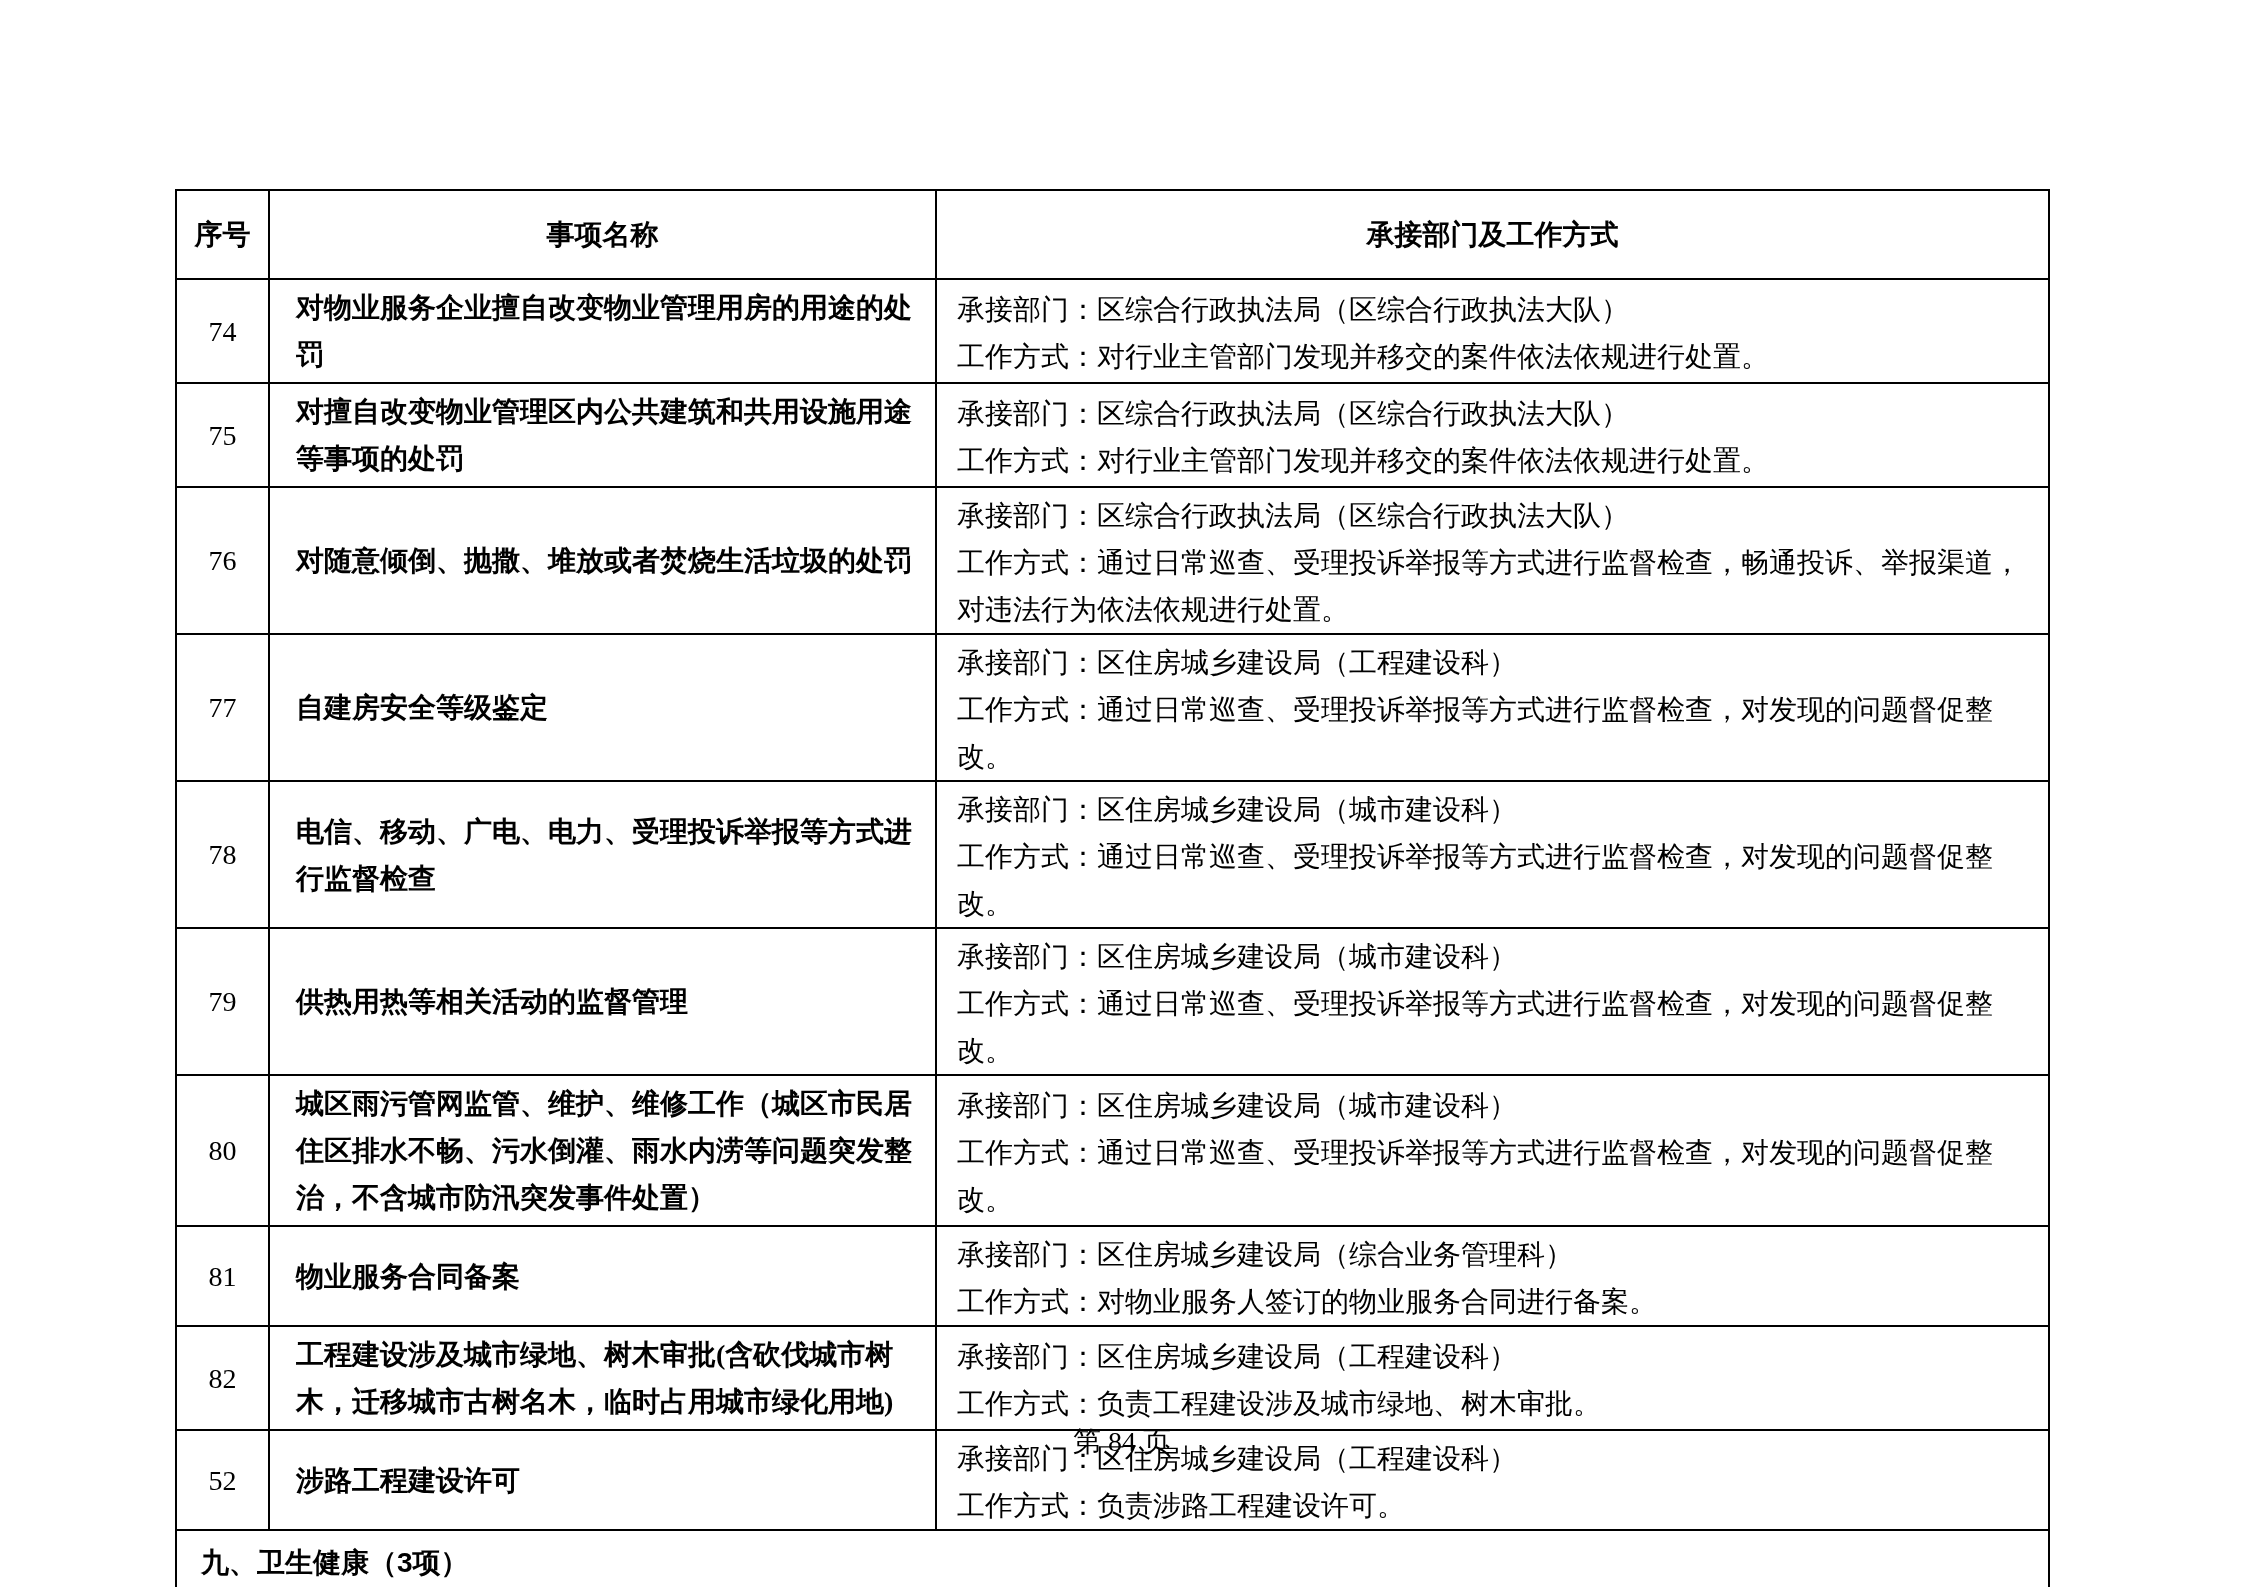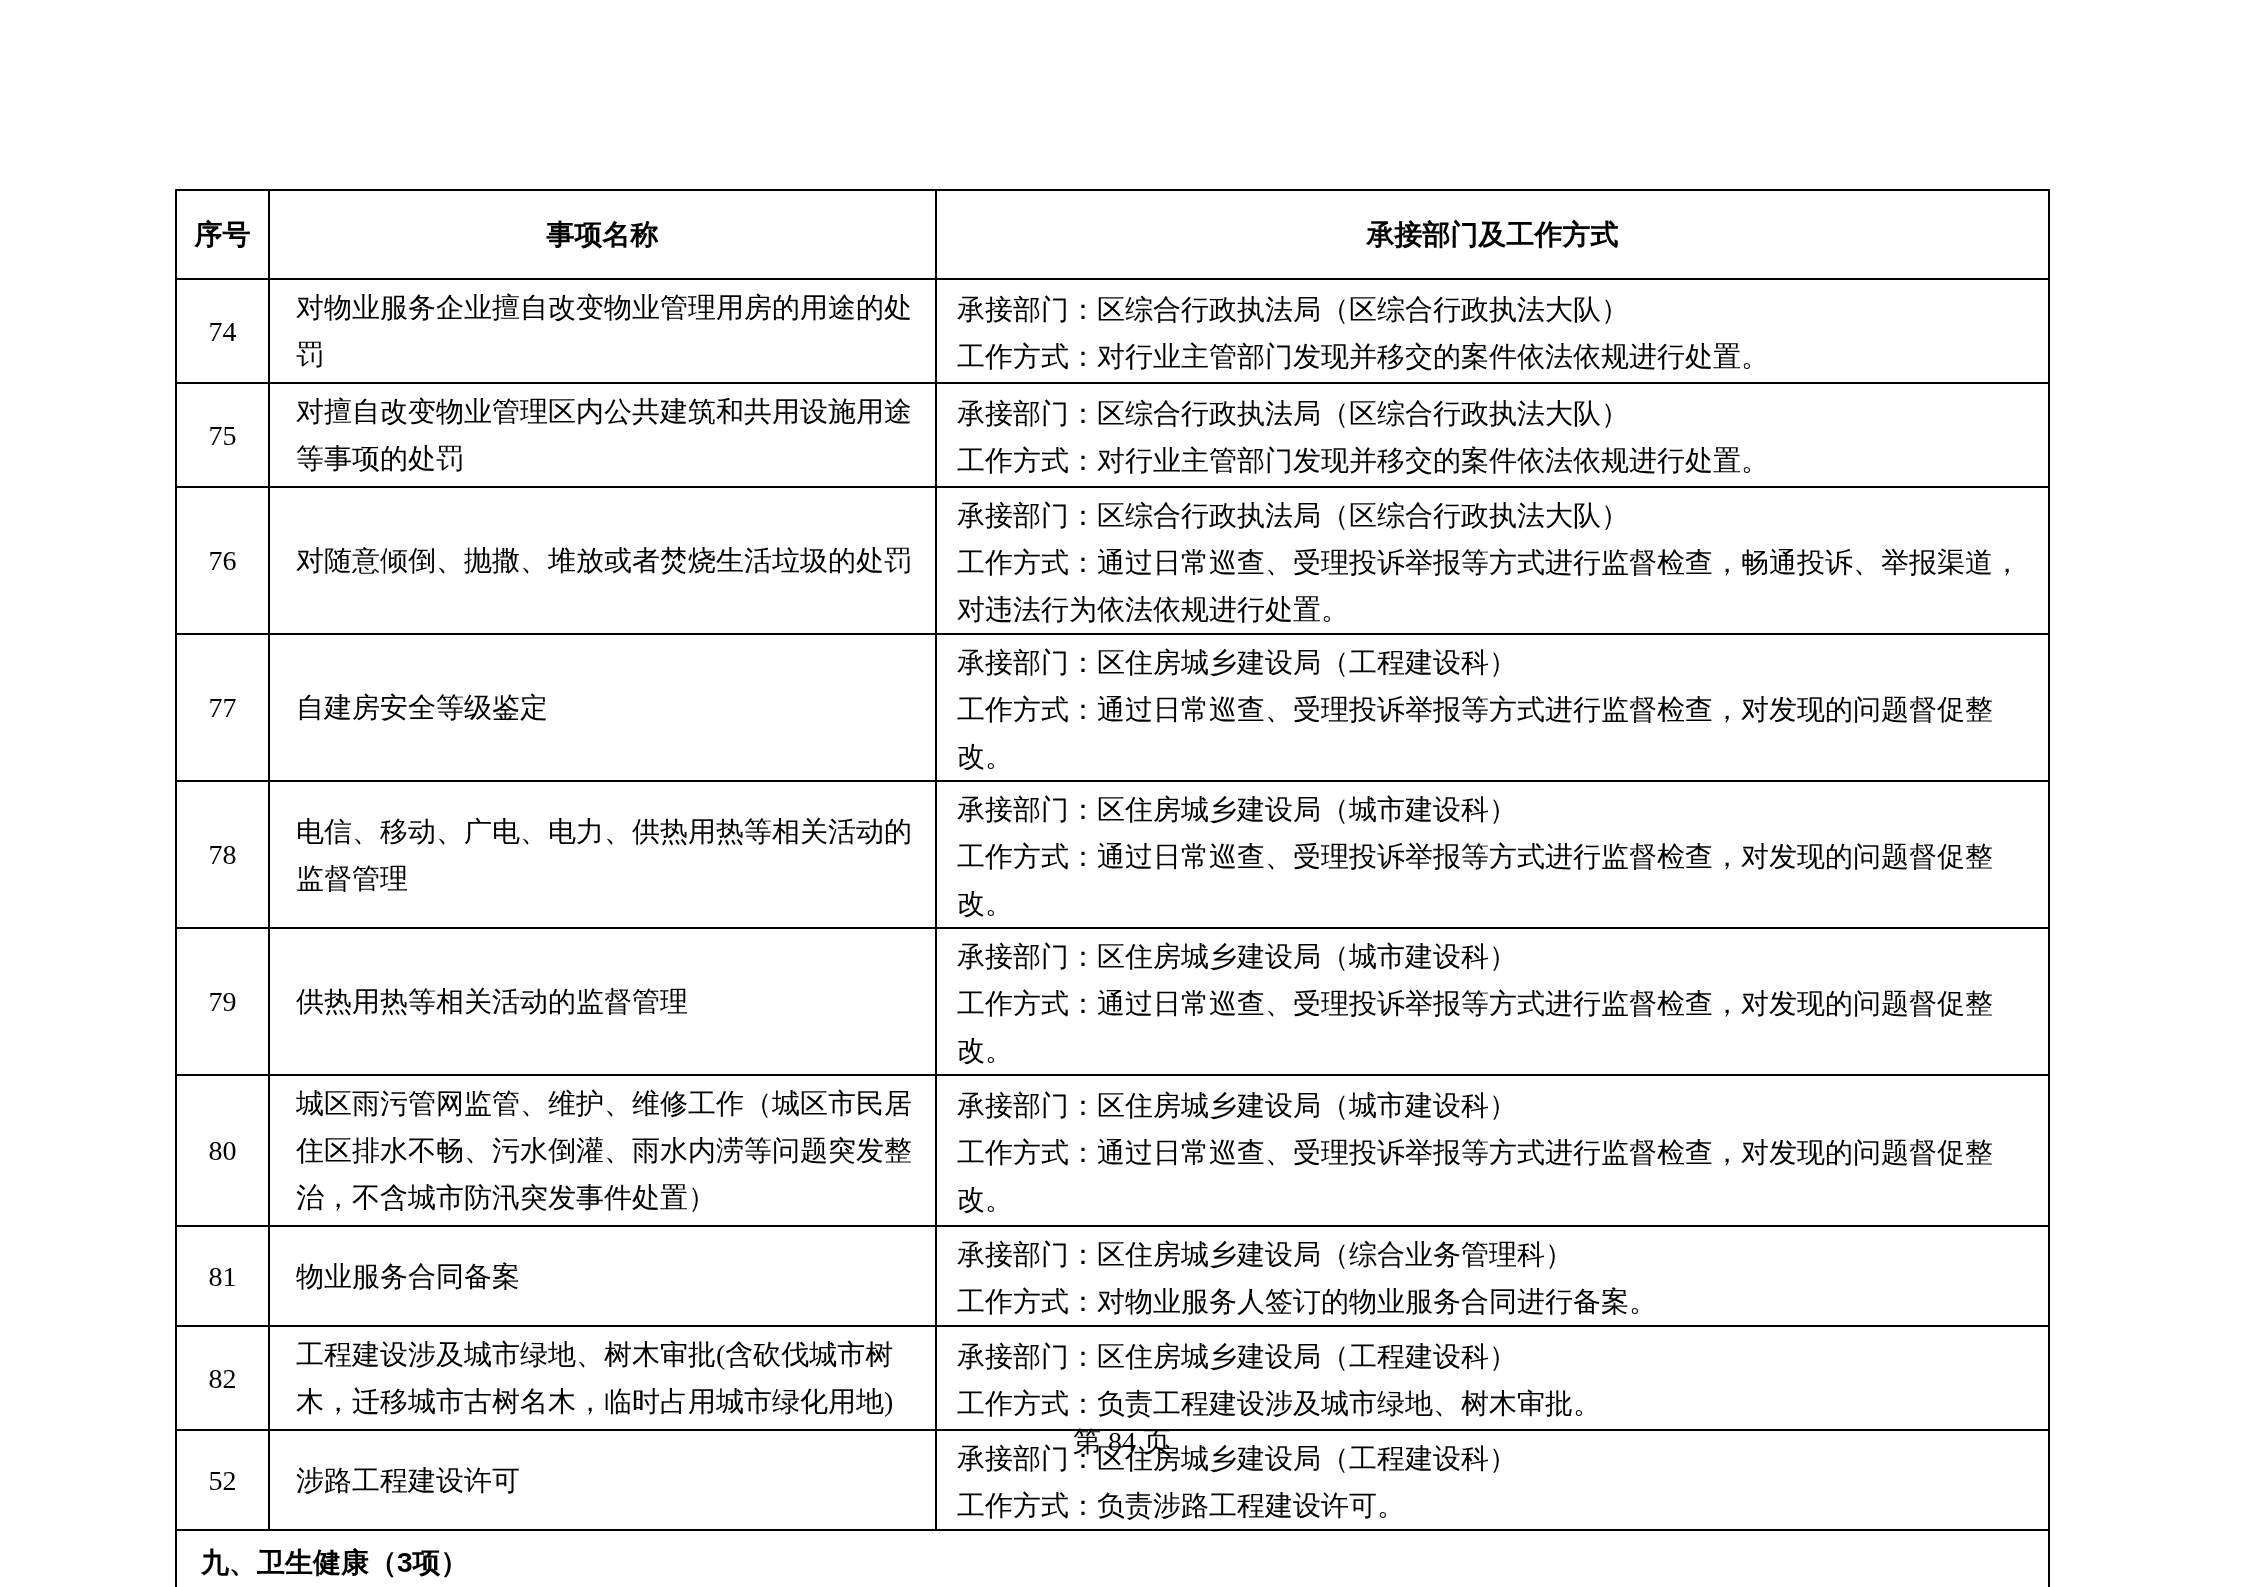--- a/index.html
+++ b/index.html
@@ -47,20 +47,21 @@
     padding: 0;
   }
   td.no {
     text-align: center;
     font-size: 30px;
     padding: 1px;
   }
   td.name {
     text-align: left;
     padding: 4px 2px 4px 26px;
+    font-weight: bold;
   }
   td.dept {
     text-align: left;
     padding: 4px 0 0 20px;
   }
   td.section {
     font-family: "Liberation Sans", "DejaVu Sans", sans-serif;
     font-weight: bold;
     font-size: 34px;
     text-align: left;
@@ -126,21 +127,21 @@
         <td class="no">77</td>
         <td class="name">自建房安全等级鉴定</td>
         <td class="dept">
           <div>承接部门：区住房城乡建设局（工程建设科）</div>
           <div>工作方式：通过日常巡查、受理投诉举报等方式进行监督检查，对发现的问题督促整改。</div>
         </td>
       </tr>
 
       <tr class="h-std">
         <td class="no">78</td>
-        <td class="name">电信、移动、广电、电力、供热用热等相关活动的监督管理</td>
+        <td class="name">电信、移动、广电、电力、受理投诉举报等方式进行监督检查</td>
         <td class="dept">
           <div>承接部门：区住房城乡建设局（城市建设科）</div>
           <div>工作方式：通过日常巡查、受理投诉举报等方式进行监督检查，对发现的问题督促整改。</div>
         </td>
       </tr>
 
       <tr class="h-std">
         <td class="no">79</td>
         <td class="name">供热用热等相关活动的监督管理</td>
         <td class="dept">

